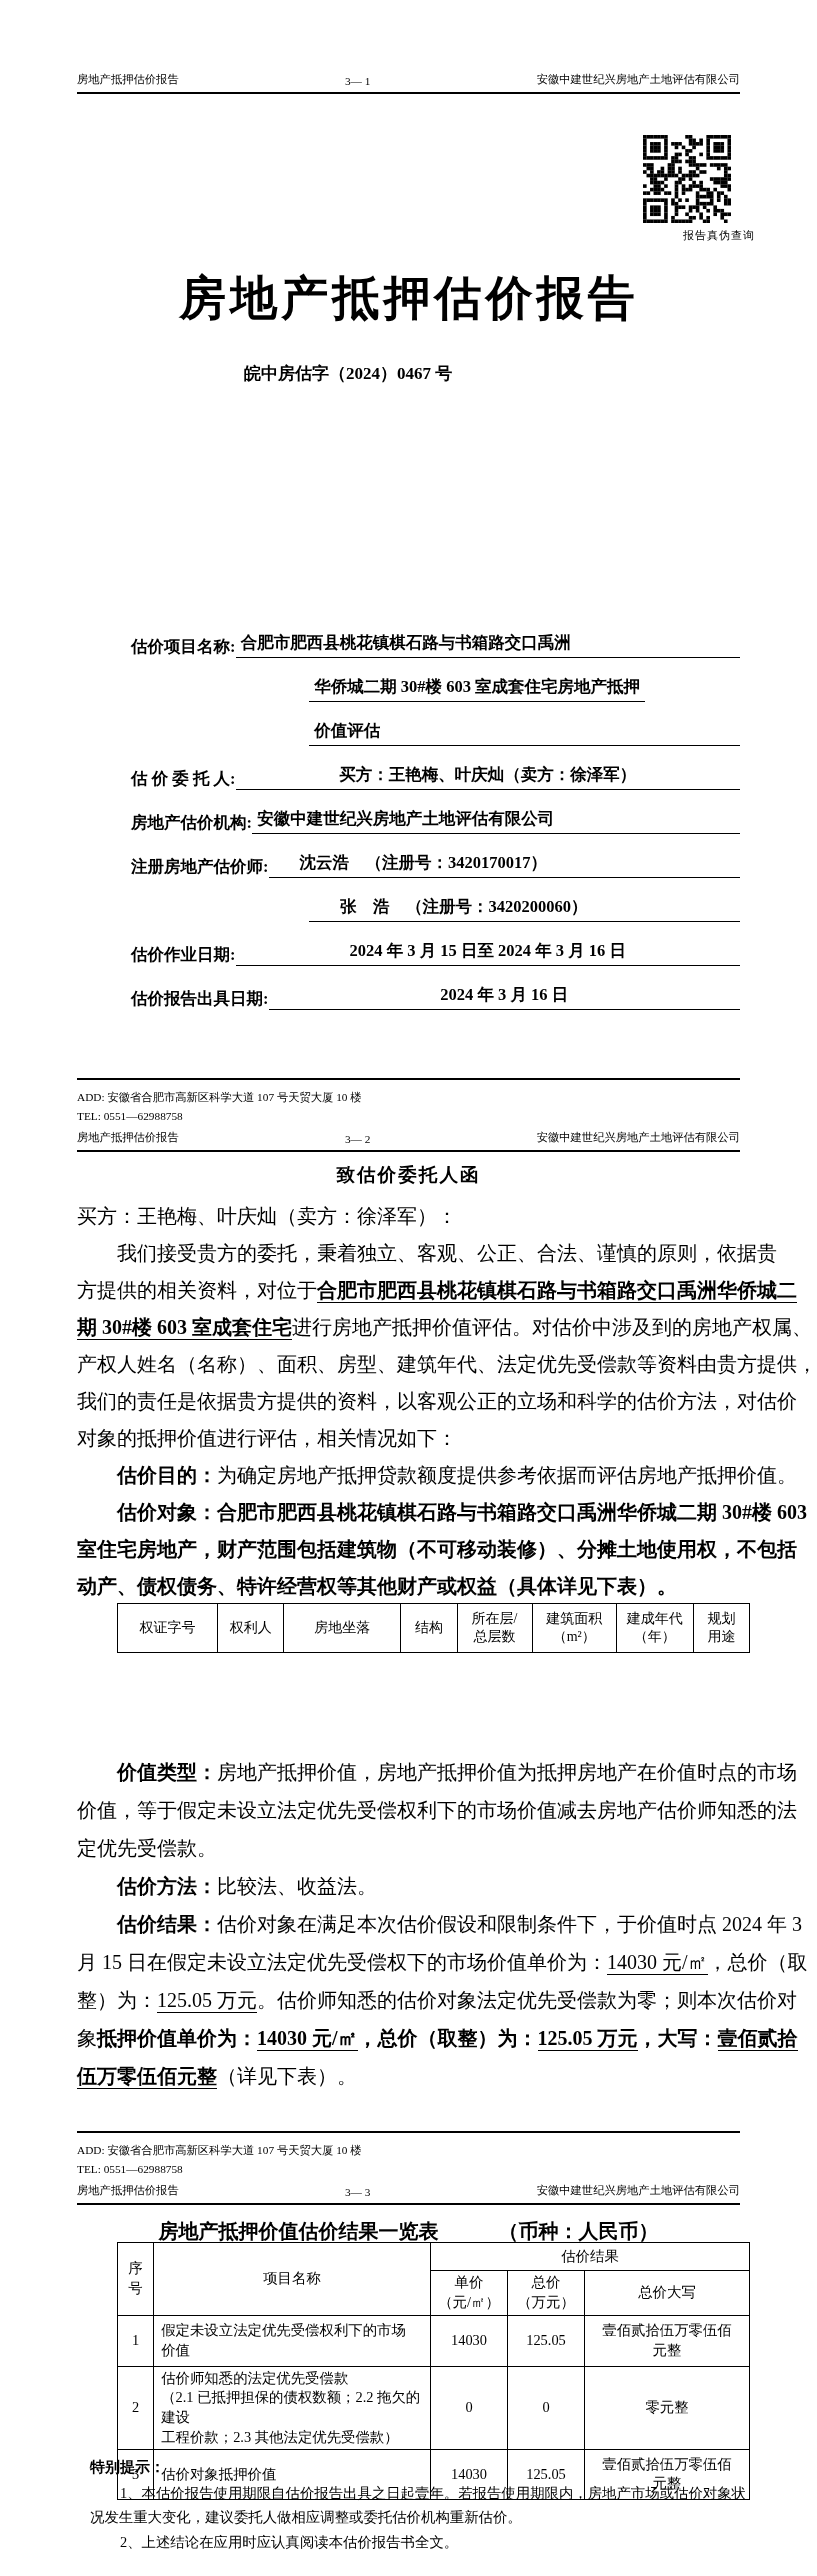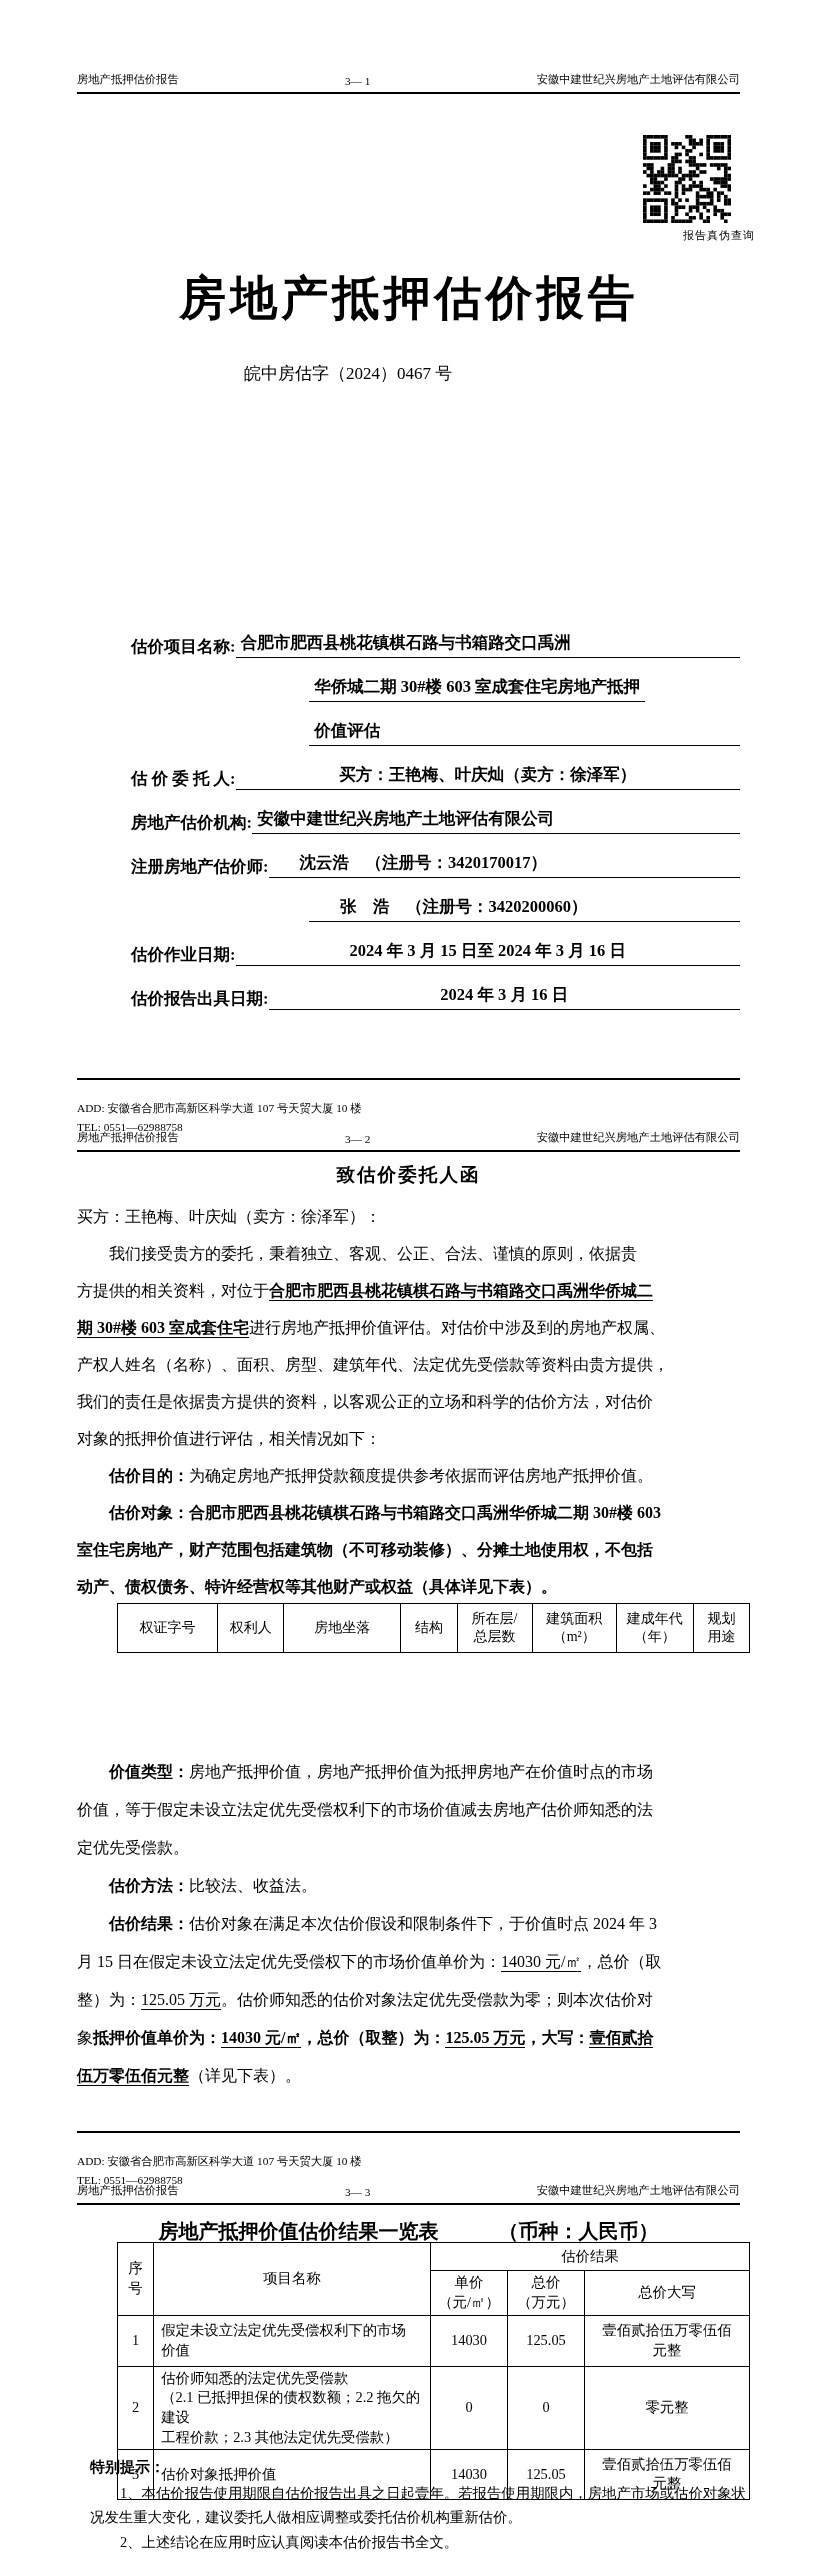--- a/index.html
+++ b/index.html
@@ -5,47 +5,47 @@
   html,body{margin:0;padding:0;}
   body{
     width:818px;height:3301px;position:relative;background:#ffffff;color:#000;
     font-family:"Liberation Serif","DejaVu Serif",serif;
   }
   
   .ph{position:absolute;left:77px;width:663px;display:flex;justify-content:space-between;
       align-items:flex-end;font-size:11.3px;padding-bottom:5.2px;border-bottom:2.1px solid #000;}
   .ph-1{top:72px;} .ph-2{top:1130px;} .ph-3{top:2183px;}
   .pf{position:absolute;left:77px;width:663px;border-top:2.1px solid #000;
-      font-size:11.3px;line-height:18.5px;padding-top:19px;}
+      font-size:11.3px;line-height:18.5px;padding-top:8px;}
   .pf-1{top:1078px;} .pf-2{top:2131px;}
   
   .qr-box{position:absolute;top:135px;left:643px;width:89px;text-align:center;}
   .qr-box svg{display:block;background:#fff;}
   .qr-label{margin-top:5.2px;font-size:11px;font-weight:normal;letter-spacing:1px;white-space:nowrap;margin-left:40px;}
   
   .cover-title{position:absolute;top:267px;left:0;width:818px;text-align:center;
       font-size:47px;font-weight:bold;letter-spacing:4.1px;}
-  .doc-no{position:absolute;top:362px;left:0;width:696px;text-align:center;font-size:17px;}
+  .doc-no{position:absolute;top:362px;left:0;width:696px;text-align:center;font-size:17px;font-weight:bold;}
   .fields{position:absolute;top:614px;left:131px;width:609px;}
   .frow{display:flex;align-items:flex-end;height:44px;font-size:16.5px;font-weight:bold;}
   .frow .lab{white-space:nowrap;}
   .frow .sp{width:178px;}
   .frow .val{border-bottom:1.5px solid #000;padding:0 5.2px 3.1px 5.2px;white-space:nowrap;}
   .frow .fill{flex:1;}
   .frow .ctr{text-align:center;}
   .frow .padl{padding-left:31px;}
   
   .letter-title{position:absolute;top:1162px;left:77px;width:663px;text-align:center;
       font-size:18.5px;font-weight:bold;letter-spacing:2.1px;}
   .para{position:absolute;left:77px;width:663px;}
   .para-letter{top:1198px;}
   .para-post{top:1753px;}
   .para-letter .ln{height:37px;line-height:37px;}
   .para-post .ln{height:38px;line-height:38px;}
-  .ln{font-size:16px;white-space:nowrap;overflow:visible;}
+  .ln{font-size:20px;white-space:nowrap;overflow:visible;}
   .ln .b{font-weight:bold;}
   .ln .u{border-bottom:1.5px solid #000;padding-bottom:0.5px;}
   
   table.doc{position:absolute;left:117px;width:633px;border-collapse:collapse;table-layout:fixed;
       text-align:center;}
   table.doc td,table.doc th{border:1px solid #000;font-weight:normal;white-space:pre-line;
       padding:2.1px 4.1px;vertical-align:middle;}
   .t1{top:1603px;}
   .t1 td,.t1 th{font-size:14px;line-height:18.5px;}
   .t1 .hrow th{height:44px;}

